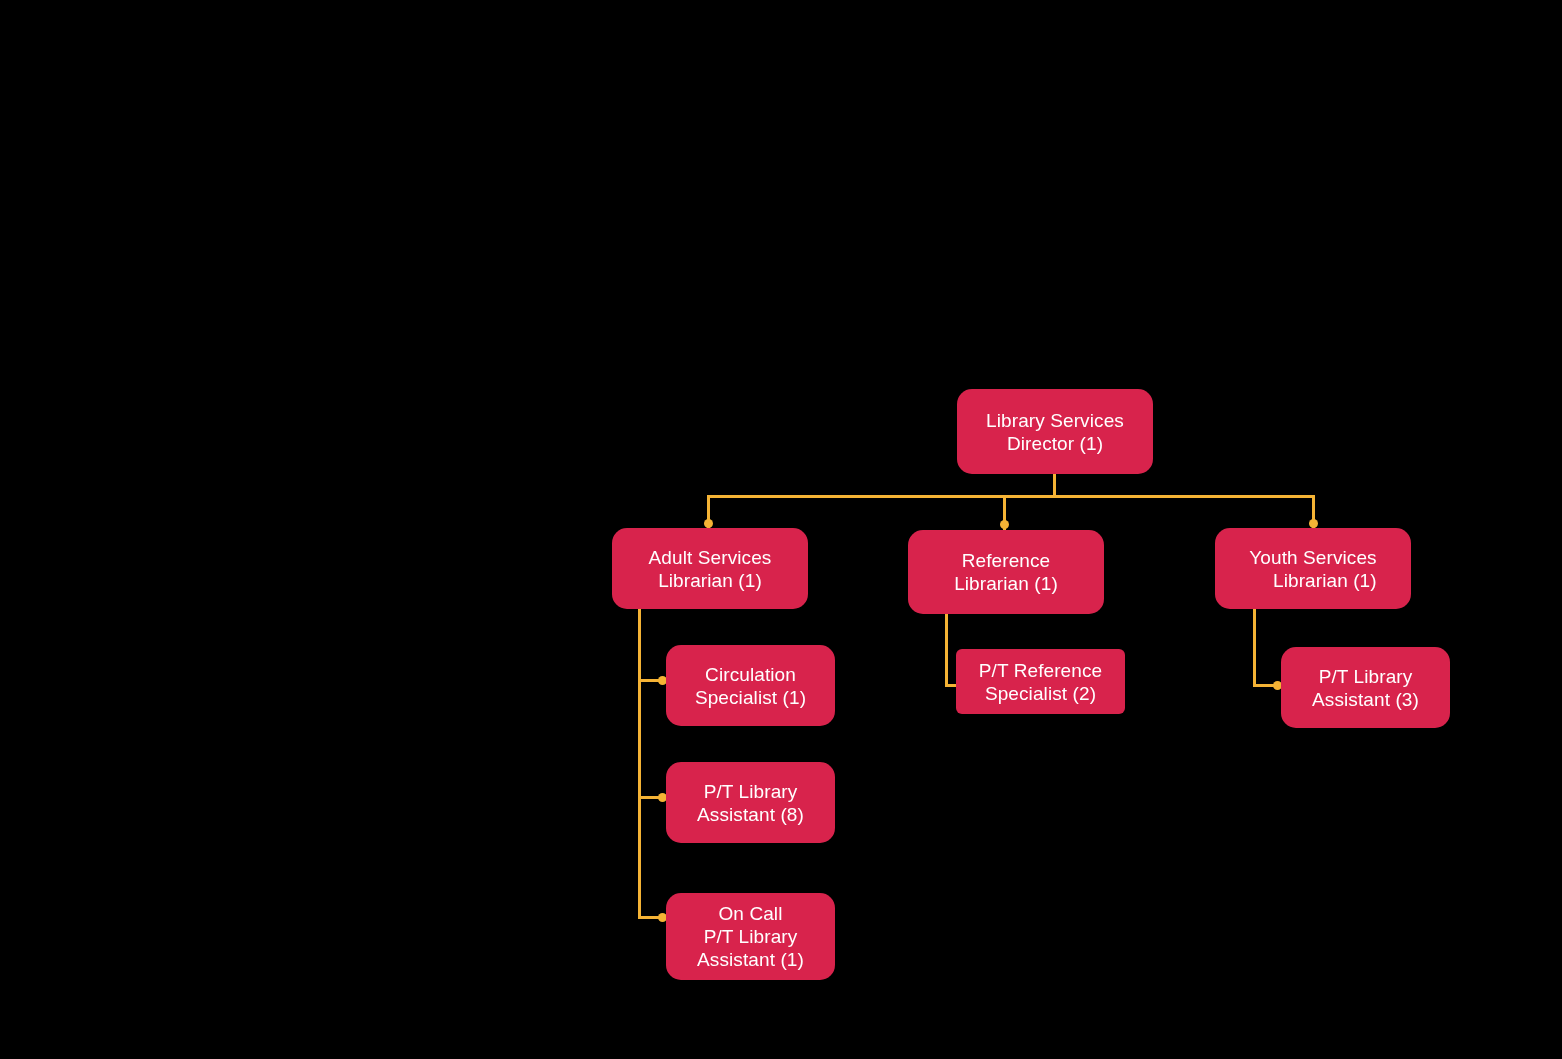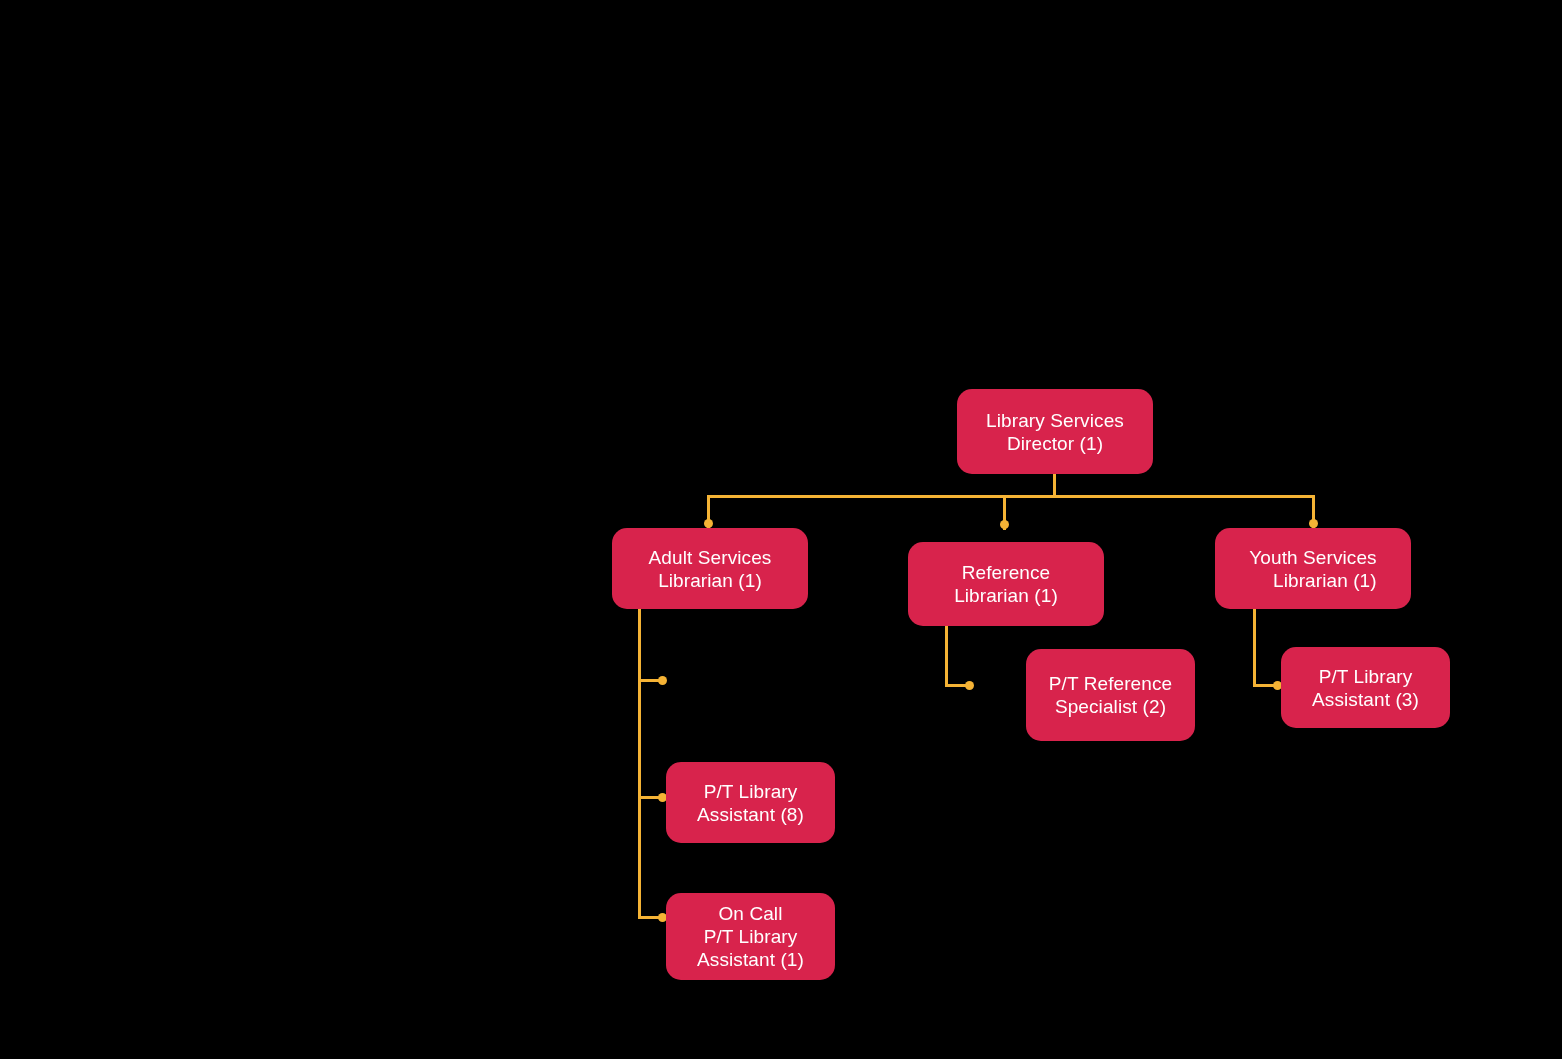--- a/index.html
+++ b/index.html
@@ -74,33 +74,35 @@
   <div class="seg v" style="left:1253px;top:608px;height:78px;"></div>
   <div class="seg h" style="left:1253px;top:684px;width:30px;"></div>
   <div class="dot" style="left:1273px;top:681px;"></div>
 
   <div class="node" style="left:957px;top:389px;width:196px;height:85px;">Library Services
 Director (1)</div>
 
   <div class="node" style="left:612px;top:528px;width:196px;height:81px;">Adult Services
 Librarian (1)</div>
 
-  <div class="node" style="left:908px;top:530px;width:196px;height:84px;margin-top:12px;">Reference
+  <div class="node" style="left:908px;top:530px;width:196px;height:84px;">Reference
 Librarian (1)</div>
 
   <div class="node" style="left:1215px;top:528px;width:196px;height:81px;text-align:right;">Youth Services
 Librarian (1)</div>
 
+  <div class="node" style="left:666px;top:645px;width:169px;height:81px;">Circulation
+Specialist (1)</div>
 
   <div class="node" style="left:666px;top:762px;width:169px;height:81px;">P/T Library
 Assistant (8)</div>
 
   <div class="node" style="left:666px;top:873px;width:169px;height:87px;margin-top:20px;">On Call
 P/T Library
 Assistant (1)</div>
 
-  <div class="node" style="left:1026px;top:649px;width:169px;height:92px;">P/T Reference
+  <div class="node" style="left:956px;top:649px;width:169px;height:65px;border-radius:6px;">P/T Reference
 Specialist (2)</div>
 
   <div class="node" style="left:1281px;top:647px;width:169px;height:81px;">P/T Library
 Assistant (3)</div>
 
 </div>
 
 </body></html>

